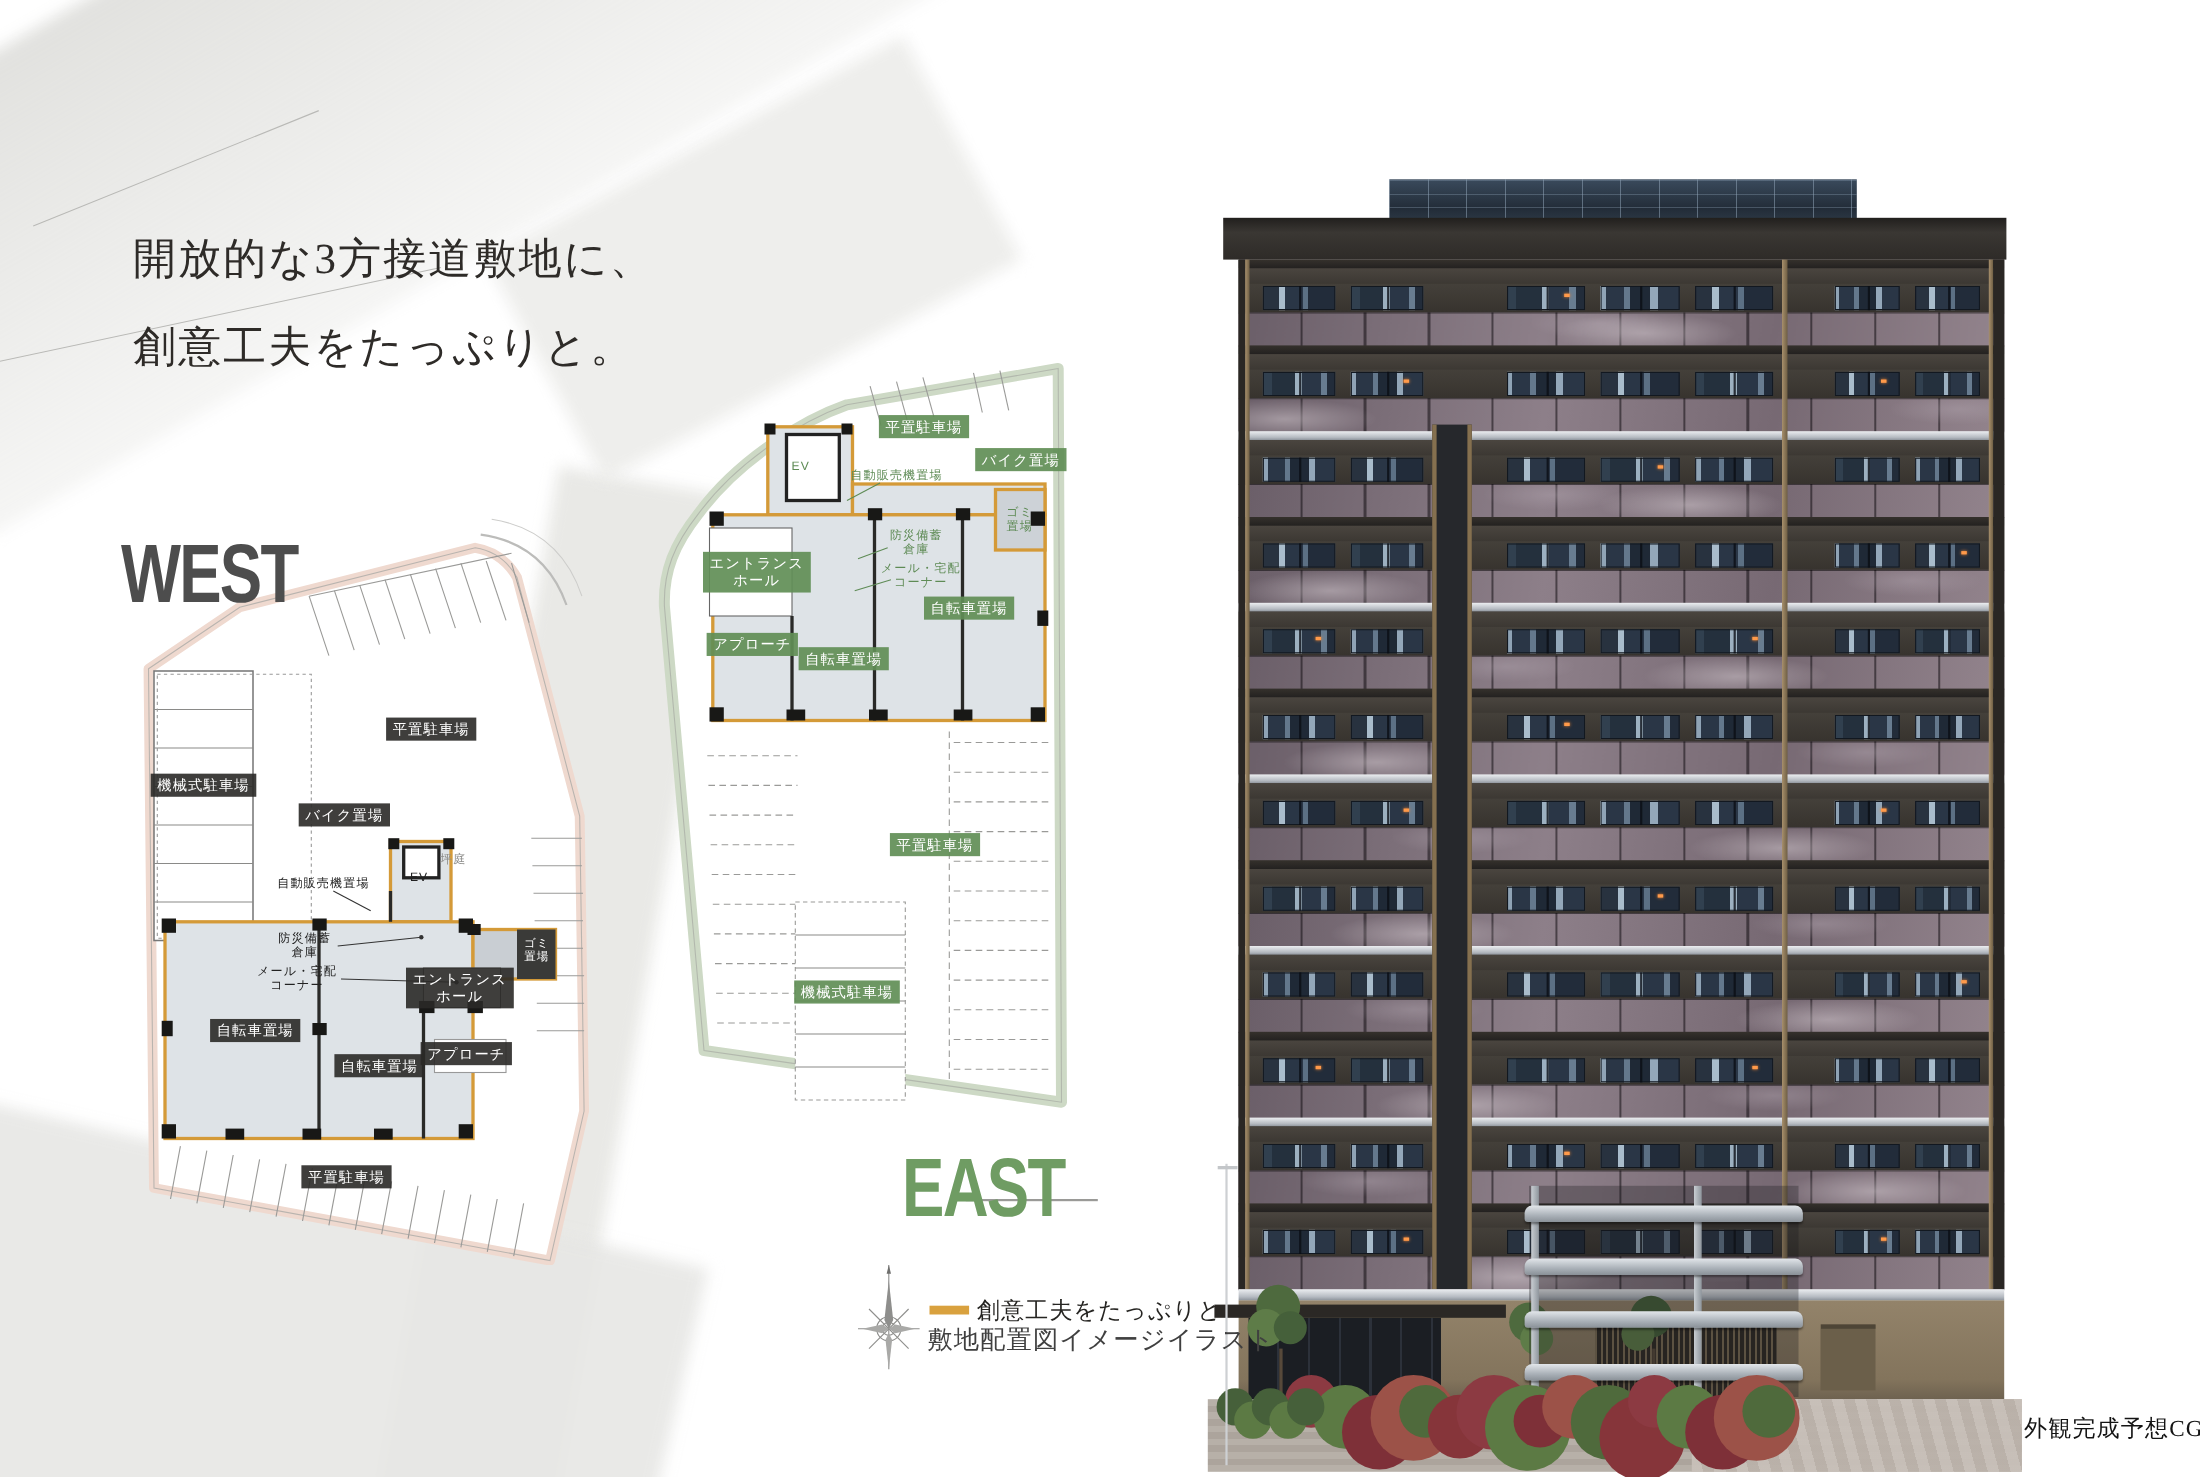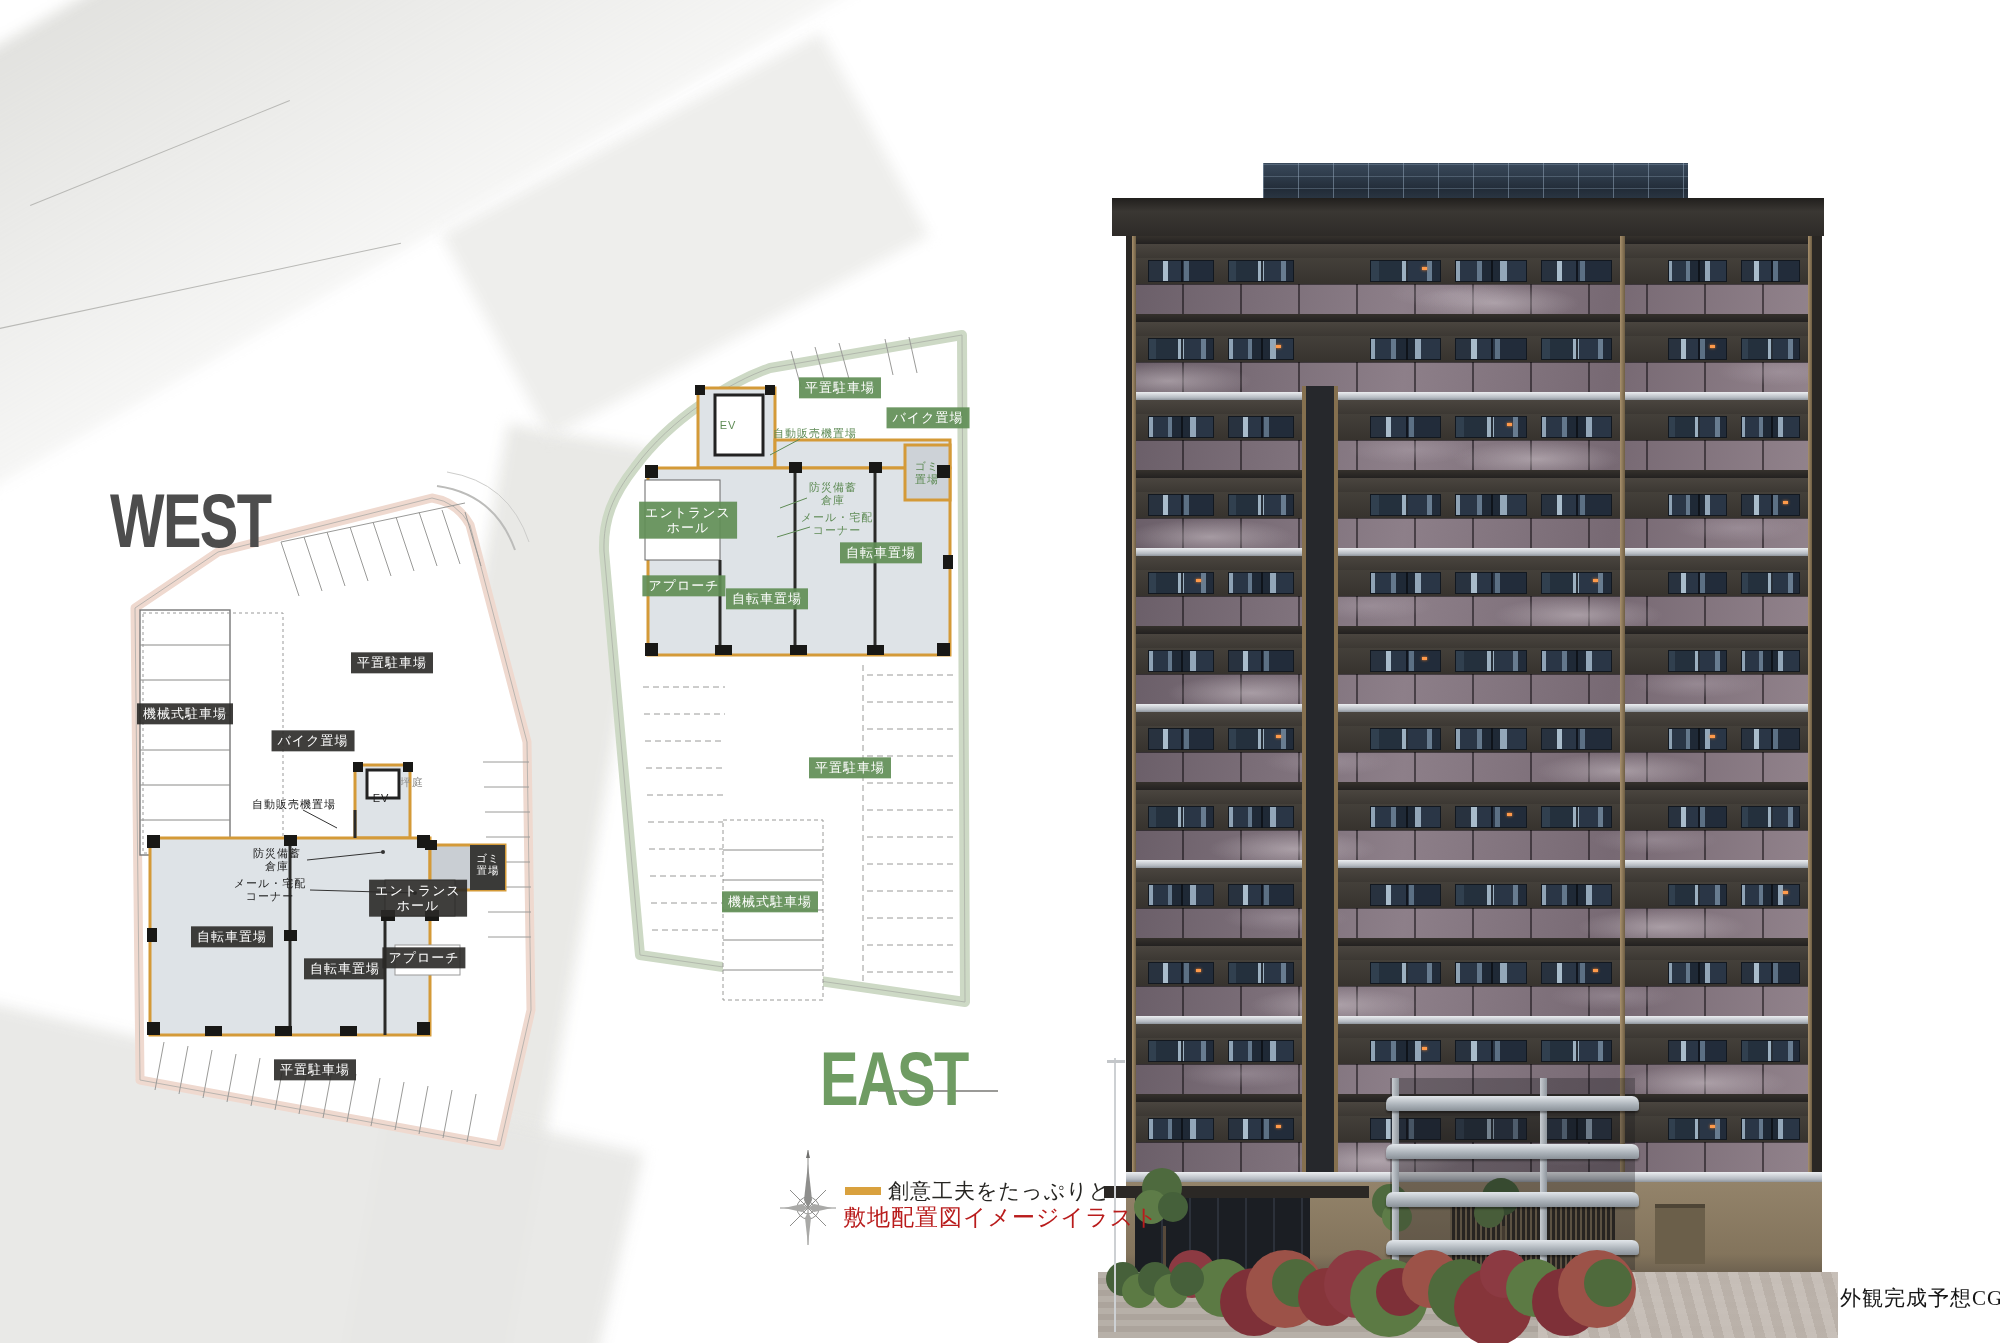--- a/index.html
+++ b/index.html
@@ -28,21 +28,21 @@
   .box-dark{background:rgba(42,41,39,0.9);color:#fff;font-size:13px;padding:3px 6px;}
   .box-green{background:rgba(97,142,86,0.92);color:#fff;font-size:13px;padding:3px 6px;}
   .text-dark{color:#222;font-size:11px;}
   .text-green{color:#5e8b55;font-size:11px;}
   .text-gray{color:#8d8d8b;font-size:11px;}
   .text-white{color:#fff;font-size:10.5px;}
   #legend-swatch{position:absolute;left:845px;top:1187px;width:36px;height:8px;z-index:3;}
   #legend-security{position:absolute;left:888px;top:1177px;z-index:3;font-family:"Liberation Serif",serif;
     font-size:21px;color:#262522;letter-spacing:1px;}
   #legend-caption{position:absolute;left:843px;top:1202px;z-index:3;font-family:"Liberation Serif",serif;
-    font-size:23px;color:#b91c1c;letter-spacing:1px;}
+    font-size:23px;color:#404040;letter-spacing:1px;}
   #compass{position:absolute;left:778px;top:1150px;z-index:3;}
   
   #photo{position:absolute;left:1098px;top:138px;width:740px;height:1200px;z-index:2;background:#fff;}
   #solar{position:absolute;left:165px;top:25px;width:425px;height:38px;
     background:linear-gradient(#3a4a5c,#222c38 70%,#2c3845);
     background-image:repeating-linear-gradient(90deg,rgba(150,170,190,0.5) 0 1px,transparent 1px 35px),
       repeating-linear-gradient(0deg,rgba(140,160,180,0.35) 0 1px,transparent 1px 12px),
       linear-gradient(#3a4a5c,#222c38 70%,#2c3845);}
   #parapet{position:absolute;left:14px;top:60px;width:712px;height:38px;
     background:linear-gradient(#211f1d,#3a3733 35%,#2e2b28);}
@@ -103,20 +103,22 @@
               background:linear-gradient(rgba(224,224,221,0.95),rgba(238,238,236,0.55));"></div>
   <div class="wash" style="left:420px;top:430px;width:160px;height:1000px;transform:rotate(10deg);
               background:rgba(229,229,226,0.85);"></div>
   <div class="wash" style="left:-90px;top:1070px;width:700px;height:380px;transform:rotate(13deg);
               background:rgba(231,231,228,0.9);"></div>
   <div class="wash" style="left:470px;top:120px;width:430px;height:230px;transform:rotate(-28deg);
               background:rgba(234,234,231,0.8);"></div>
   <div class="surveyline" style="left:-10px;top:330px;width:420px;transform:rotate(-12deg);"></div>
   <div class="surveyline" style="left:30px;top:205px;width:280px;transform:rotate(-22deg);"></div>
 
+  <div id="headline" style="color: rgb(46, 43, 40);"><span>開放的な3方接道敷地に、</span>
+<span>創意工夫をたっぷりと。</span></div>
 
   <div class="dir-title" id="west-title" style="color: rgb(77, 77, 77);">WEST</div>
   <div id="west-plan" class="plan">
     <svg width="460" height="760" viewBox="0 0 460 760">
 
       <path d="M50,218 L133,162 L347,108 Q372,112 385,135 L442,352 L446,620 L415,756 L55,690 Z" fill="#ffffff" stroke="#efd9cf" stroke-width="9" stroke-linejoin="round"></path>
       <path d="M50,218 L133,162 L347,108 Q372,112 385,135 L442,352 L446,620 L415,756 L55,690 Z" fill="none" stroke="#b9b4af" stroke-width="1"></path>
 
       <path d="M352,96 Q410,104 430,160" fill="none" stroke="#bcbcba" stroke-width="2"></path>
       <path d="M362,82 Q424,92 444,152" fill="none" stroke="#cdcdcb" stroke-width="1"></path>

